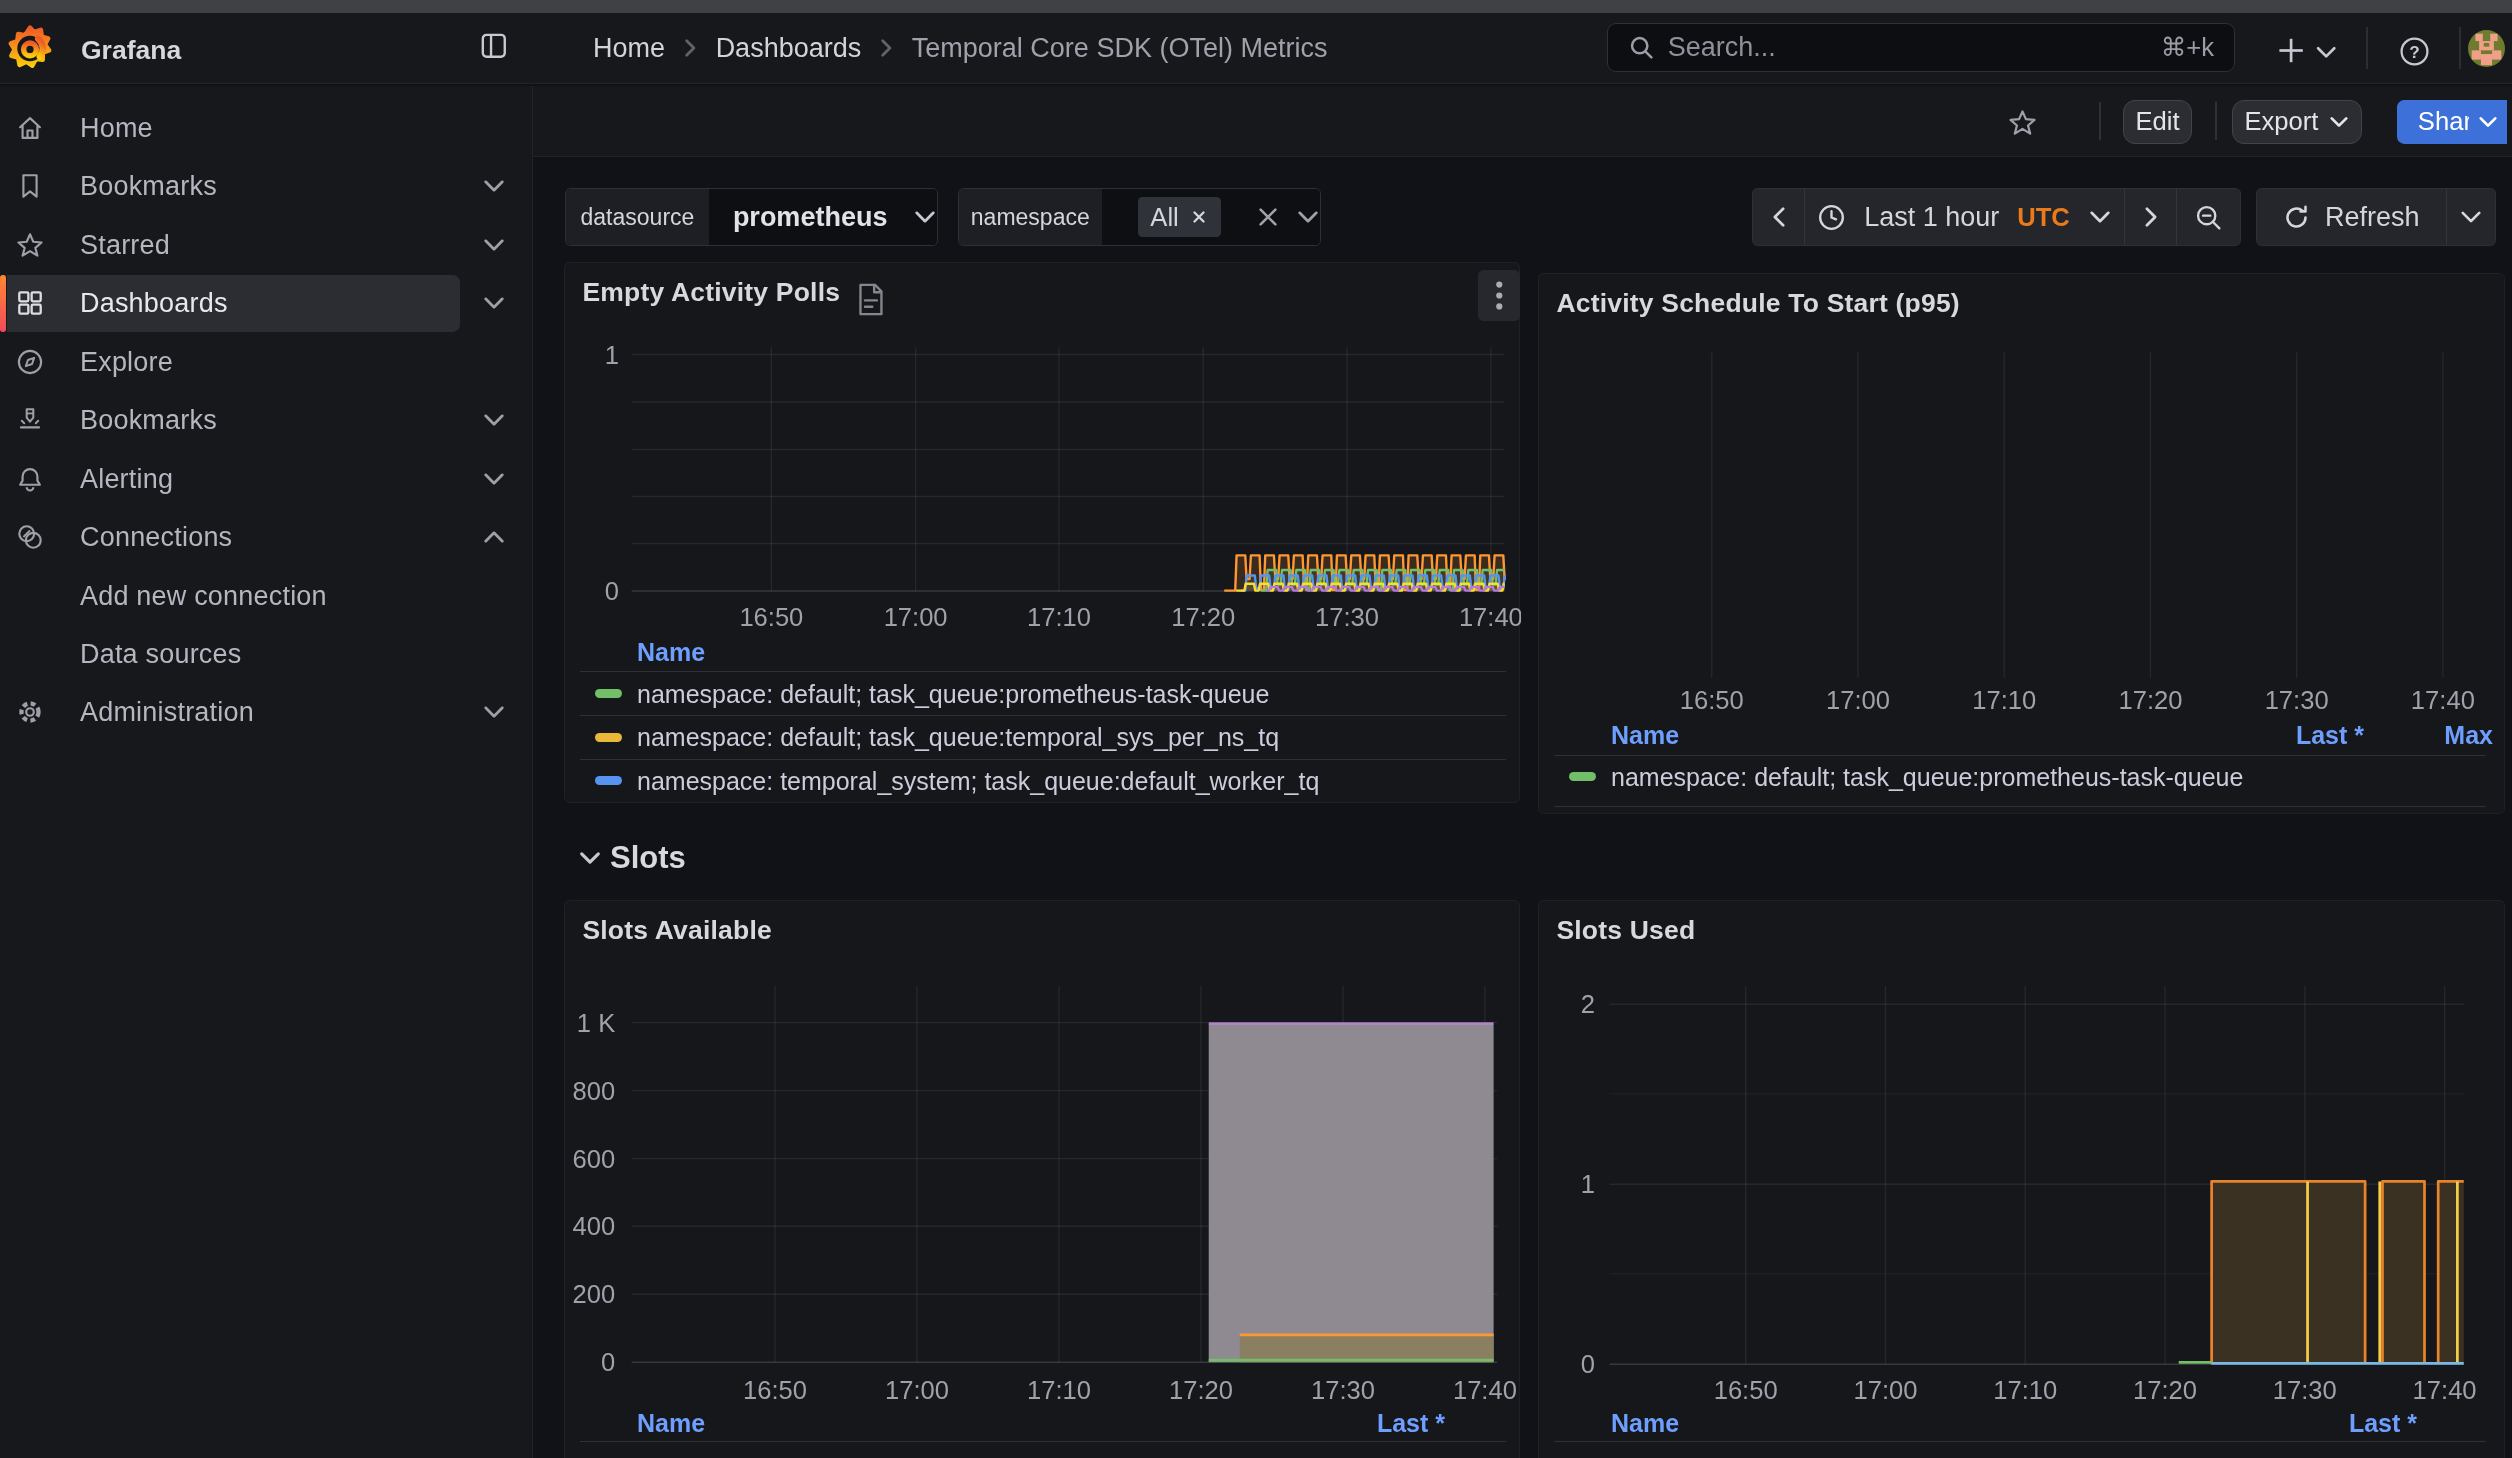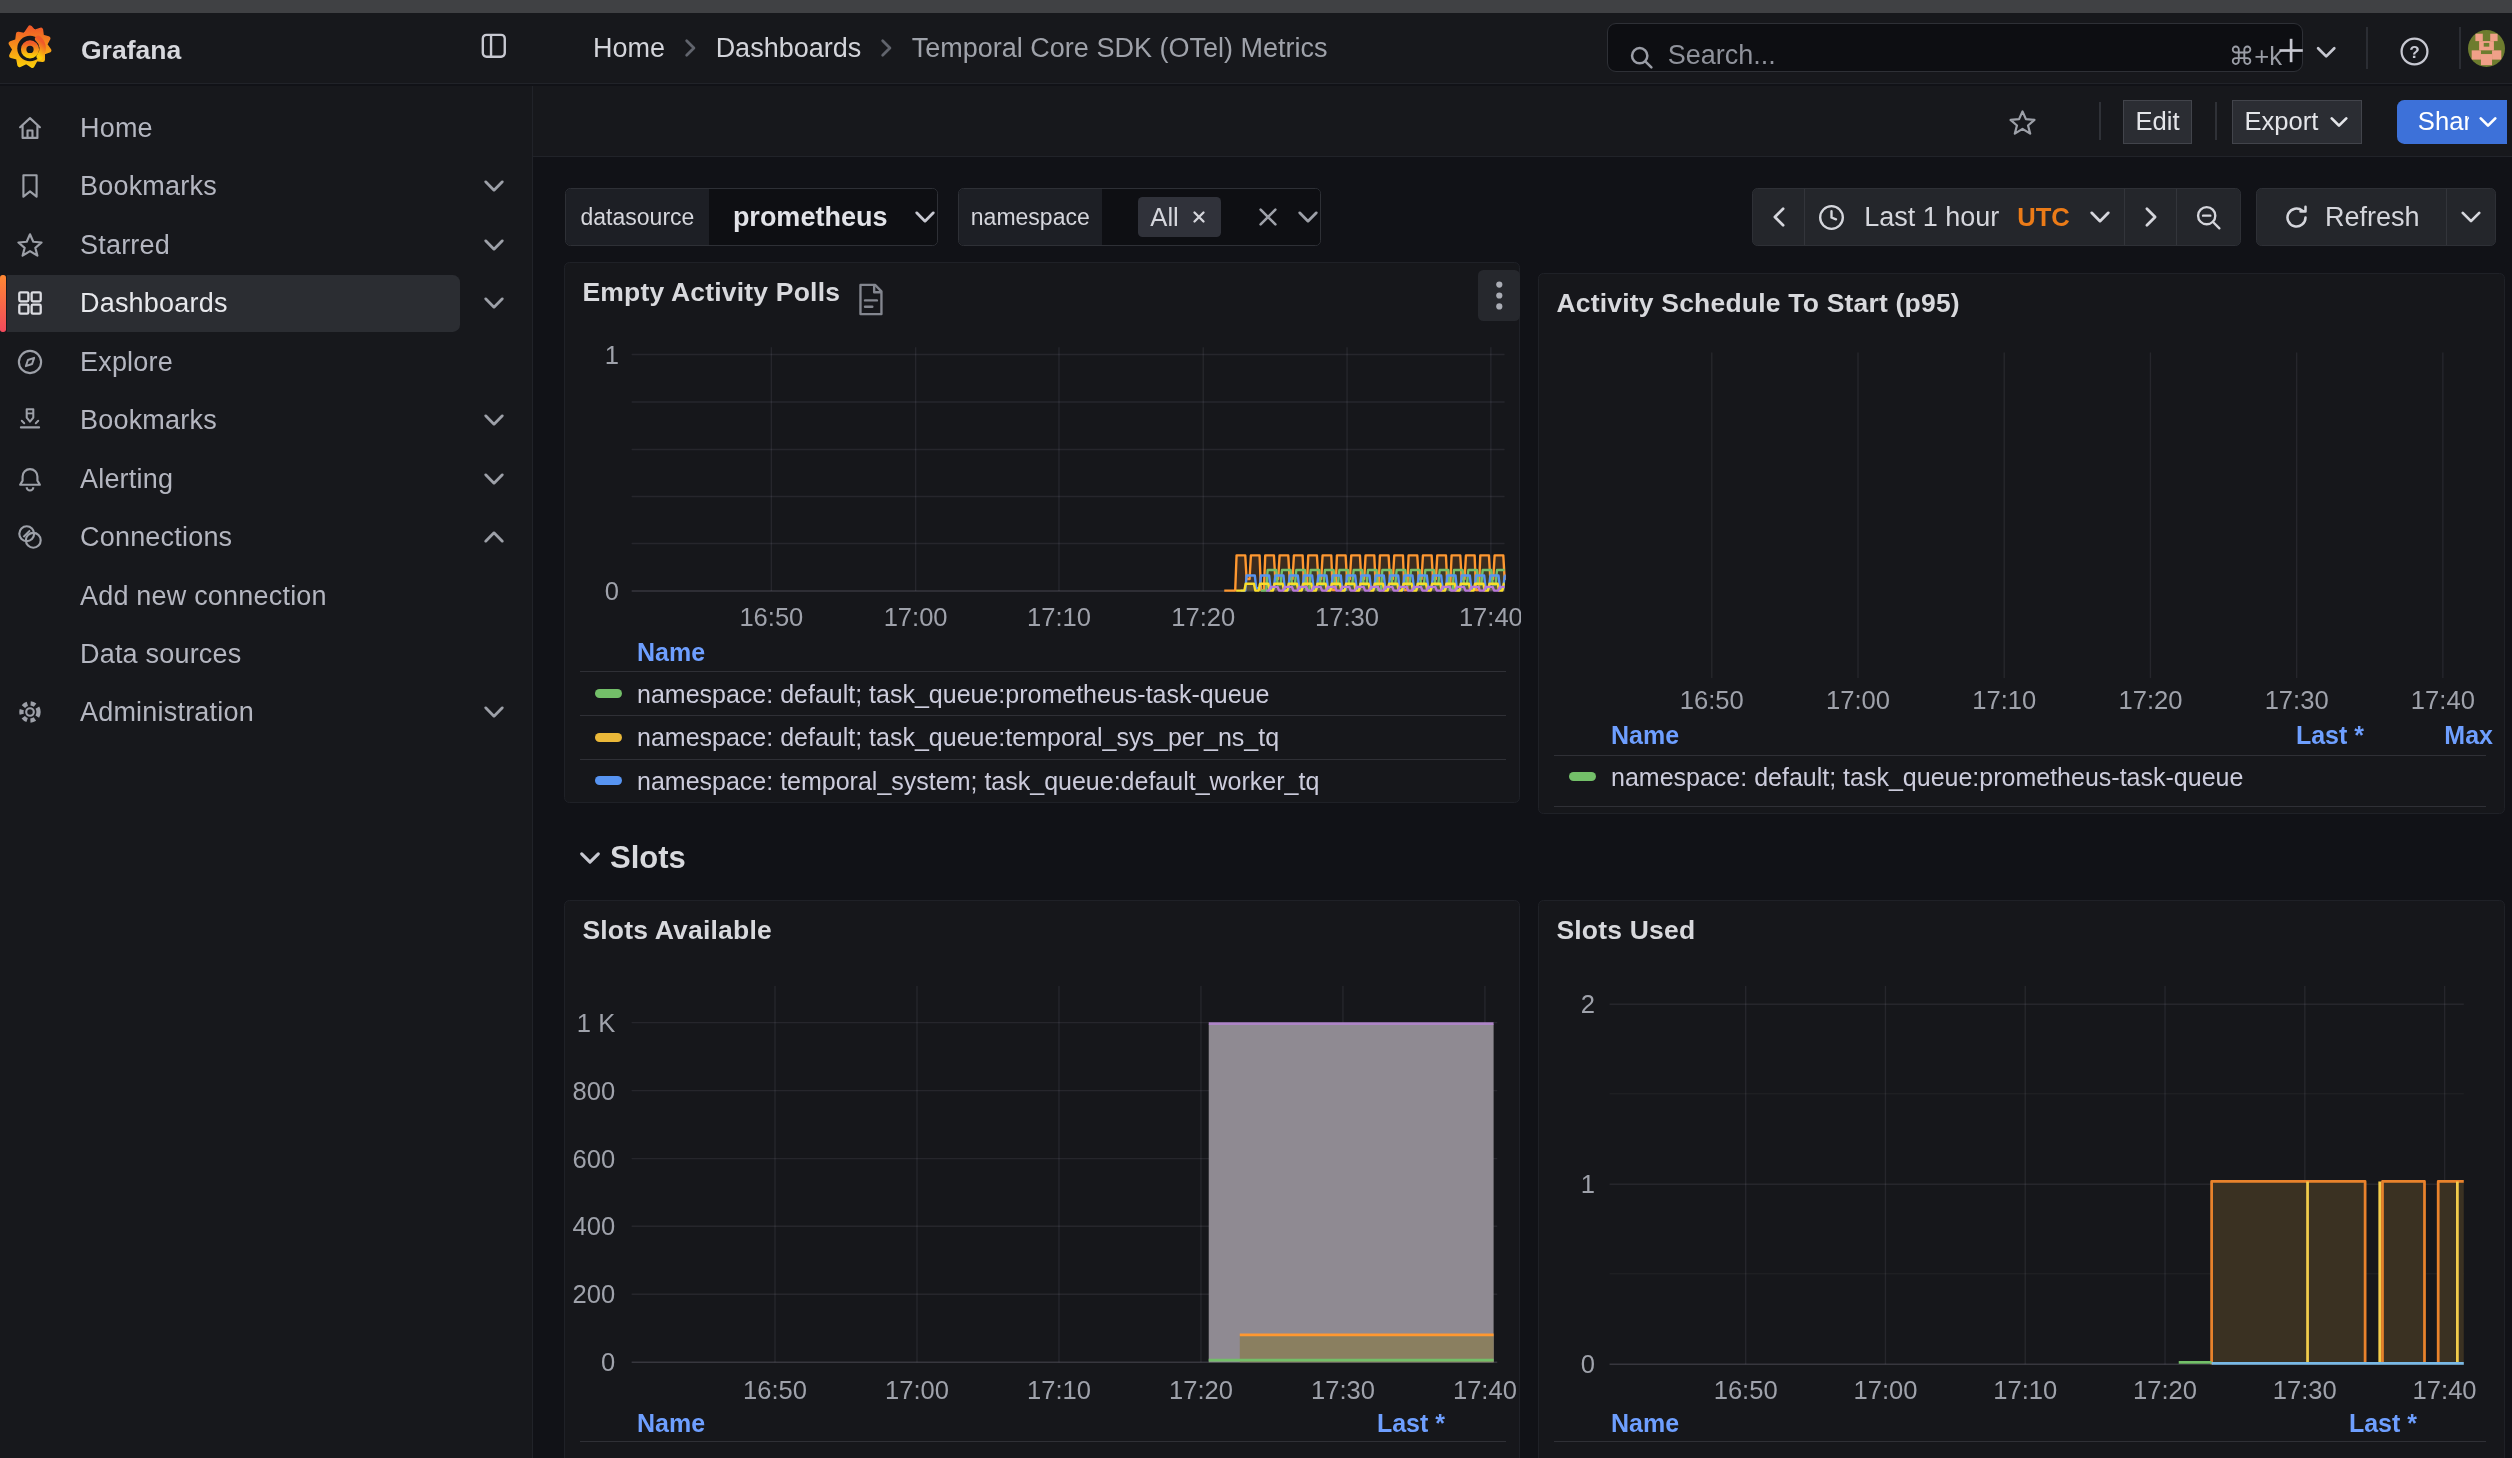--- a/index.html
+++ b/index.html
@@ -12,21 +12,21 @@
 .mitem{position:absolute;left:0;width:533px;height:58px;}
 .mico{position:absolute;left:16.4px;top:50%;transform:translateY(-50%);}
 .mtxt{position:absolute;left:80px;top:50%;transform:translateY(-50%);font-size:27px;color:#b4b6c0;letter-spacing:0.2px;}
 .mchev{position:absolute;left:482px;top:50%;transform:translateY(-50%);}
 .panel{position:absolute;background:#16171b;border:1.8px solid #1f2127;border-radius:5.5px;}
 .ptitle{position:absolute;left:17.4px;top:13.7px;font-size:26.5px;font-weight:700;color:#d8d9dd;letter-spacing:0.2px;}
 .leghdr{position:absolute;font-size:25px;font-weight:700;color:#6e9fff;}
 .legtxt{position:absolute;font-size:25px;color:#ccccdc;white-space:nowrap;}
 .legsep{position:absolute;height:1.4px;background:rgba(204,204,220,.14);}
 .swatch{position:absolute;width:26.5px;height:9px;border-radius:4.6px;}
-.btn{position:absolute;top:13.7px;height:44px;border-radius:0;background:#2b2d33;border:1.8px solid #42444b;
+.btn{position:absolute;top:13.7px;height:44px;border-radius:12px;background:#2b2d33;border:1.8px solid #42444b;
  color:#e4e5e9;font-size:25.6px;font-weight:500;display:flex;align-items:center;justify-content:center;}
 .tdiv{position:absolute;top:16.4px;width:1.8px;height:38px;background:#2f3137;}
 .ctrl{position:absolute;top:188px;height:58px;border:1.8px solid #2e3036;border-radius:5.5px;display:flex;overflow:hidden;}
 .clabel{background:#1d1f25;display:flex;align-items:center;justify-content:center;font-size:23px;color:#d5d6dc;}
 .cval{background:#0e0f13;display:flex;align-items:center;font-size:27px;font-weight:600;color:#e2e3e8;}
 .tpseg{background:#24262b;display:flex;align-items:center;justify-content:center;color:#d5d6dc;}
 .axlab{font-size:28px;fill:#9fa2ab;}
 </style></head><body>
 <div id="strip"></div>
 <div id="header">
@@ -51,21 +51,21 @@
 <span style="color:#d3d4da;font-weight:500;">Home</span>
 <svg width="14.6" height="22" viewBox="0 0 16 24">
         <polyline points="4.0,4.0 12.0,12 4.0,20.0" fill="none" stroke="#61646d" stroke-width="3" stroke-linecap="round" stroke-linejoin="round"></polyline>
       </svg>
 <span style="color:#d3d4da;font-weight:500;">Dashboards</span>
 <svg width="14.6" height="22" viewBox="0 0 16 24">
         <polyline points="4.0,4.0 12.0,12 4.0,20.0" fill="none" stroke="#61646d" stroke-width="3" stroke-linecap="round" stroke-linejoin="round"></polyline>
       </svg>
 <span style="color:#9fa2aa;">Temporal Core SDK (OTel) Metrics</span>
     </div>
-<div class="abs" style="left:1607px;top:10px;width:696px;height:49px;border:1.8px solid #2e3036;border-radius:9px;background:#0d0e12;display:flex;align-items:flex-end;">
+<div class="abs" style="left:1607px;top:10px;width:628px;height:49px;border:1.8px solid #2e3036;border-radius:9px;background:#0d0e12;display:flex;align-items:center;">
 <svg style="margin-left:20px" width="27" height="27" viewBox="0 0 30 30">
         <circle cx="13" cy="13" r="8.5" fill="none" stroke="#9a9da6" stroke-width="2.8"></circle>
         <line x1="19.5" y1="19.5" x2="26" y2="26" stroke="#9a9da6" stroke-width="2.8" stroke-linecap="round"></line>
       </svg>
 <span style="margin-left:12.8px;font-size:27px;color:#8f929b;">Search...</span>
 <span style="margin-left:auto;margin-right:20px;font-size:25.6px;color:#9a9da6;">⌘+k</span>
     </div>
 <svg class="abs" style="left:2277px;top:24px" width="66" height="27" viewBox="0 0 72 30">
 <line x1="15" y1="2" x2="15" y2="28" stroke="#c7c8d1" stroke-width="3"></line>
 <line x1="2" y1="15" x2="28" y2="15" stroke="#c7c8d1" stroke-width="3"></line>

